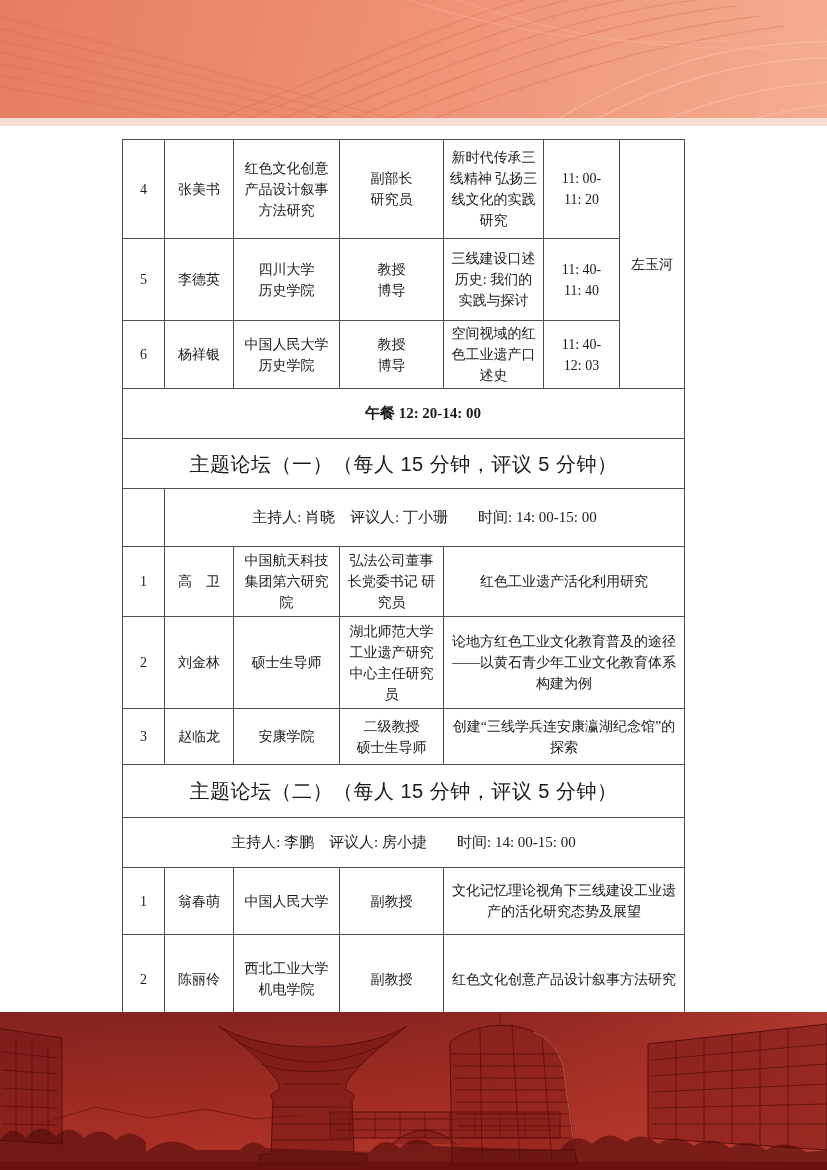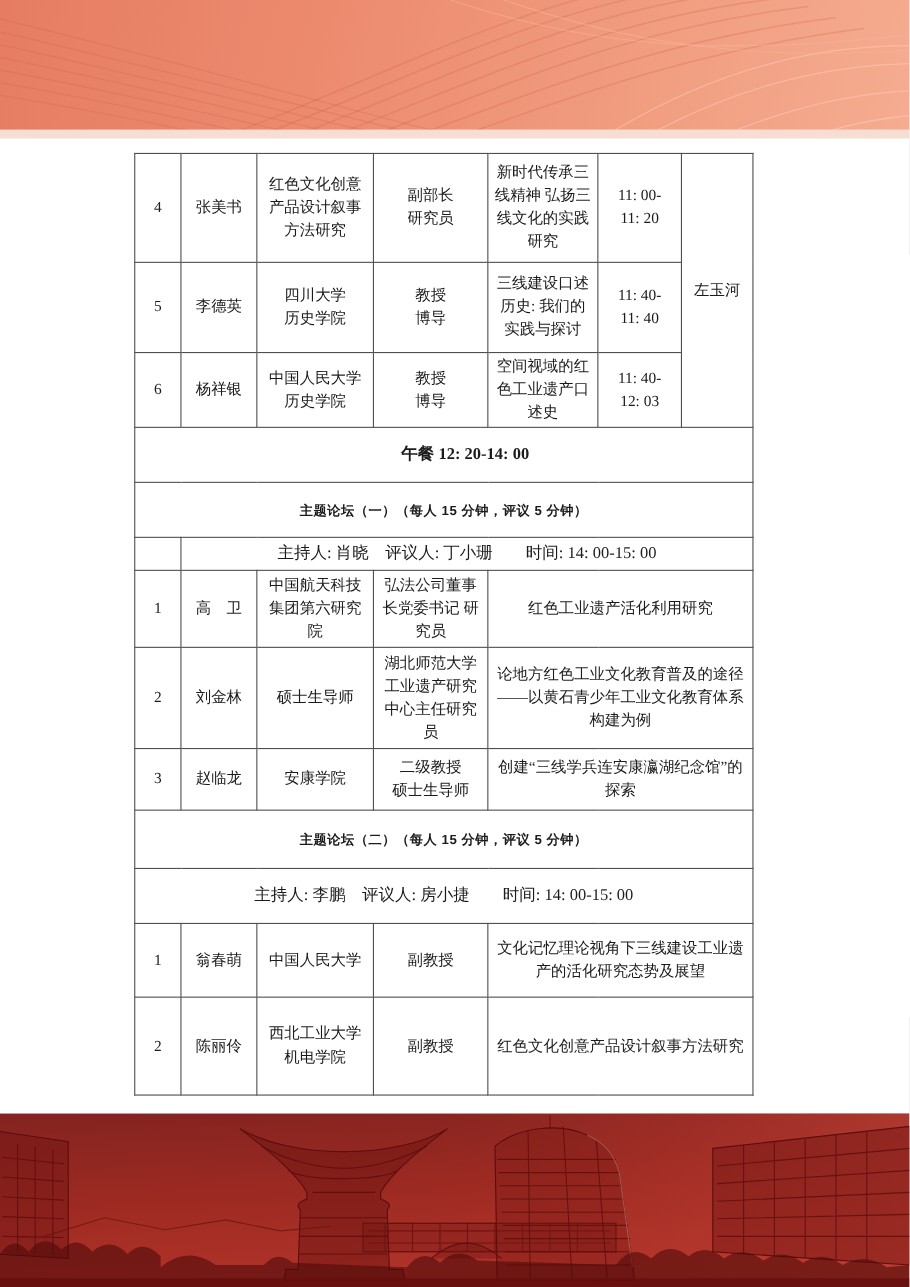--- a/index.html
+++ b/index.html
@@ -25,26 +25,26 @@
     border-collapse:collapse;table-layout:fixed;width:562px;
   }
   table.sched td{
     border:1px solid #4f4f4f;
     text-align:center;vertical-align:middle;
     font-size:14px;line-height:1.5;
     white-space:pre-line;
     padding:2px 4px;overflow:hidden;
   }
   tr.h-99{height:99px} tr.h-82{height:82px} tr.h-67{height:67px}
-  tr.h-50{height:50px} tr.h-43{height:30px} tr.h-70{height:70px}
+  tr.h-50{height:50px} tr.h-43{height:58px} tr.h-70{height:70px}
   tr.h-92{height:92px} tr.h-56{height:56px} tr.h-53{height:53px}
   tr.h-89{height:89px}
   tr.forum-title td{
     font-family:"Liberation Sans","DejaVu Sans",sans-serif;
-    font-weight:bold;font-size:12px;letter-spacing:.5px;
+    font-weight:normal;font-size:20px;letter-spacing:.5px;
   }
   tr.lunch-row td{font-weight:bold;font-size:15px;padding-left:43px;}
   tr.mod-row td{font-size:15px;}
   td.no-cell{font-size:13px;font-family:"Liberation Serif",serif;}
   
   .footer-art{
     position:absolute;left:0;top:1012px;width:827px;height:158px;overflow:hidden;
   }
   .footer-art svg{display:block;width:827px;height:158px;}
 </style>

